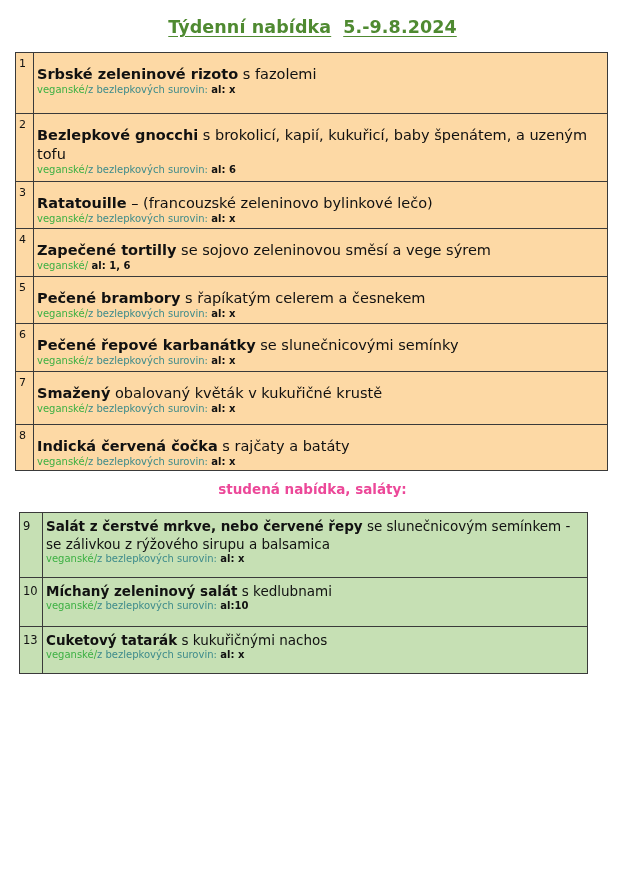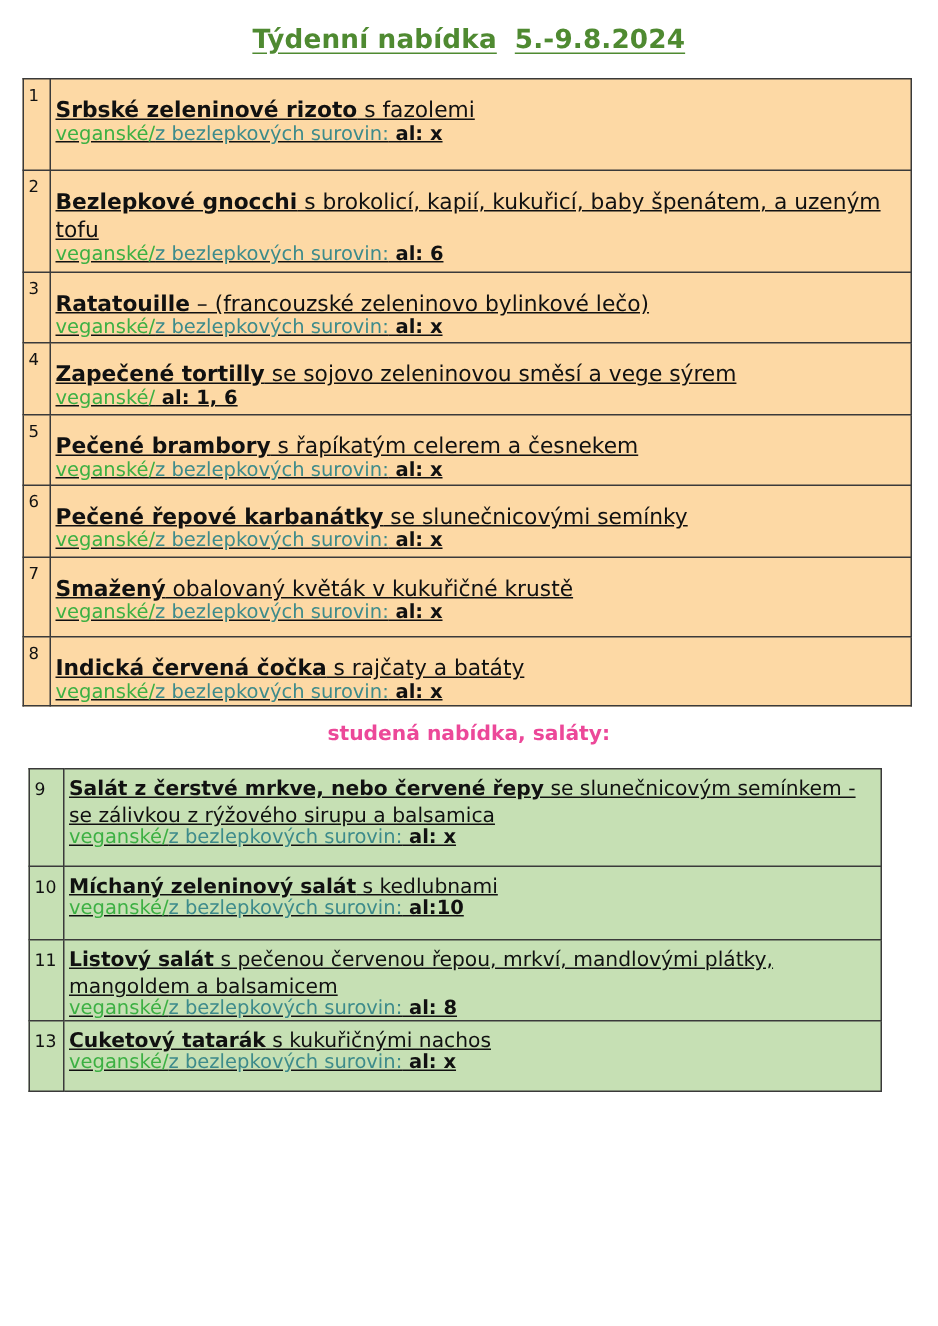--- a/index.html
+++ b/index.html
@@ -55,33 +55,32 @@
   td.num {
     font-size: 11px;
     padding: 4px 0 0 3px !important;
     color: #111;
   }
   #hot-table td.num { width: 14px; }
   #cold-table td.num { width: 19px; font-size: 11.5px; padding-top: 6px !important; }
 
   td.content {
     padding: 0 4px 0 3px !important;
-    text-decoration: underline;
   }
   #hot-table td.content .dish { padding-top: 12px; }
   #cold-table td.content .dish { padding-top: 4px; }
   .dish {
     font-size: 14.5px;
     line-height: 19px;
     color: #111;
   }
   #cold-table .dish { font-size: 13.5px; line-height: 18px; }
   .dish b { font-weight: bold; }
   .note {
-    font-size: 13px;
+    font-size: 10px;
     line-height: 10px;
     margin-top: 1px;
   }
   .note .veg { color: #3cb043; }
   .note .gf { color: #3d8b8b; }
   .note .al { color: #111; font-weight: bold; }
 
   .subtitle {
     position: absolute;
     top: 481px;
@@ -172,27 +171,20 @@
           <div class="note"><span class="veg">veganské/</span><span class="gf">z bezlepkových surovin:</span><span class="al"> al: x</span></div>
         </td>
       </tr>
       <tr style="height: 49px; padding-left: 16px;">
         <td class="num">10</td>
         <td class="content">
           <div class="dish"><b>Míchaný zeleninový salát</b><span> s kedlubnami</span></div>
           <div class="note"><span class="veg">veganské/</span><span class="gf">z bezlepkových surovin:</span><span class="al"> al:10</span></div>
         </td>
       </tr>
-      <tr style="height: 54px;">
-        <td class="num">11</td>
-        <td class="content">
-          <div class="dish"><b>Listový salát</b><span> s pečenou červenou řepou, mrkví, mandlovými plátky, mangoldem a balsamicem</span></div>
-          <div class="note"><span class="veg">veganské/</span><span class="gf">z bezlepkových surovin:</span><span class="al"> al: 8</span></div>
-        </td>
-      </tr>
       <tr style="height: 47px;">
         <td class="num">13</td>
         <td class="content">
           <div class="dish"><b> Cuketový tatarák</b><span> s kukuřičnými nachos</span></div>
           <div class="note"><span class="veg">veganské/</span><span class="gf">z bezlepkových surovin:</span><span class="al"> al: x</span></div>
         </td>
       </tr>
     </tbody>
 </table>
 

